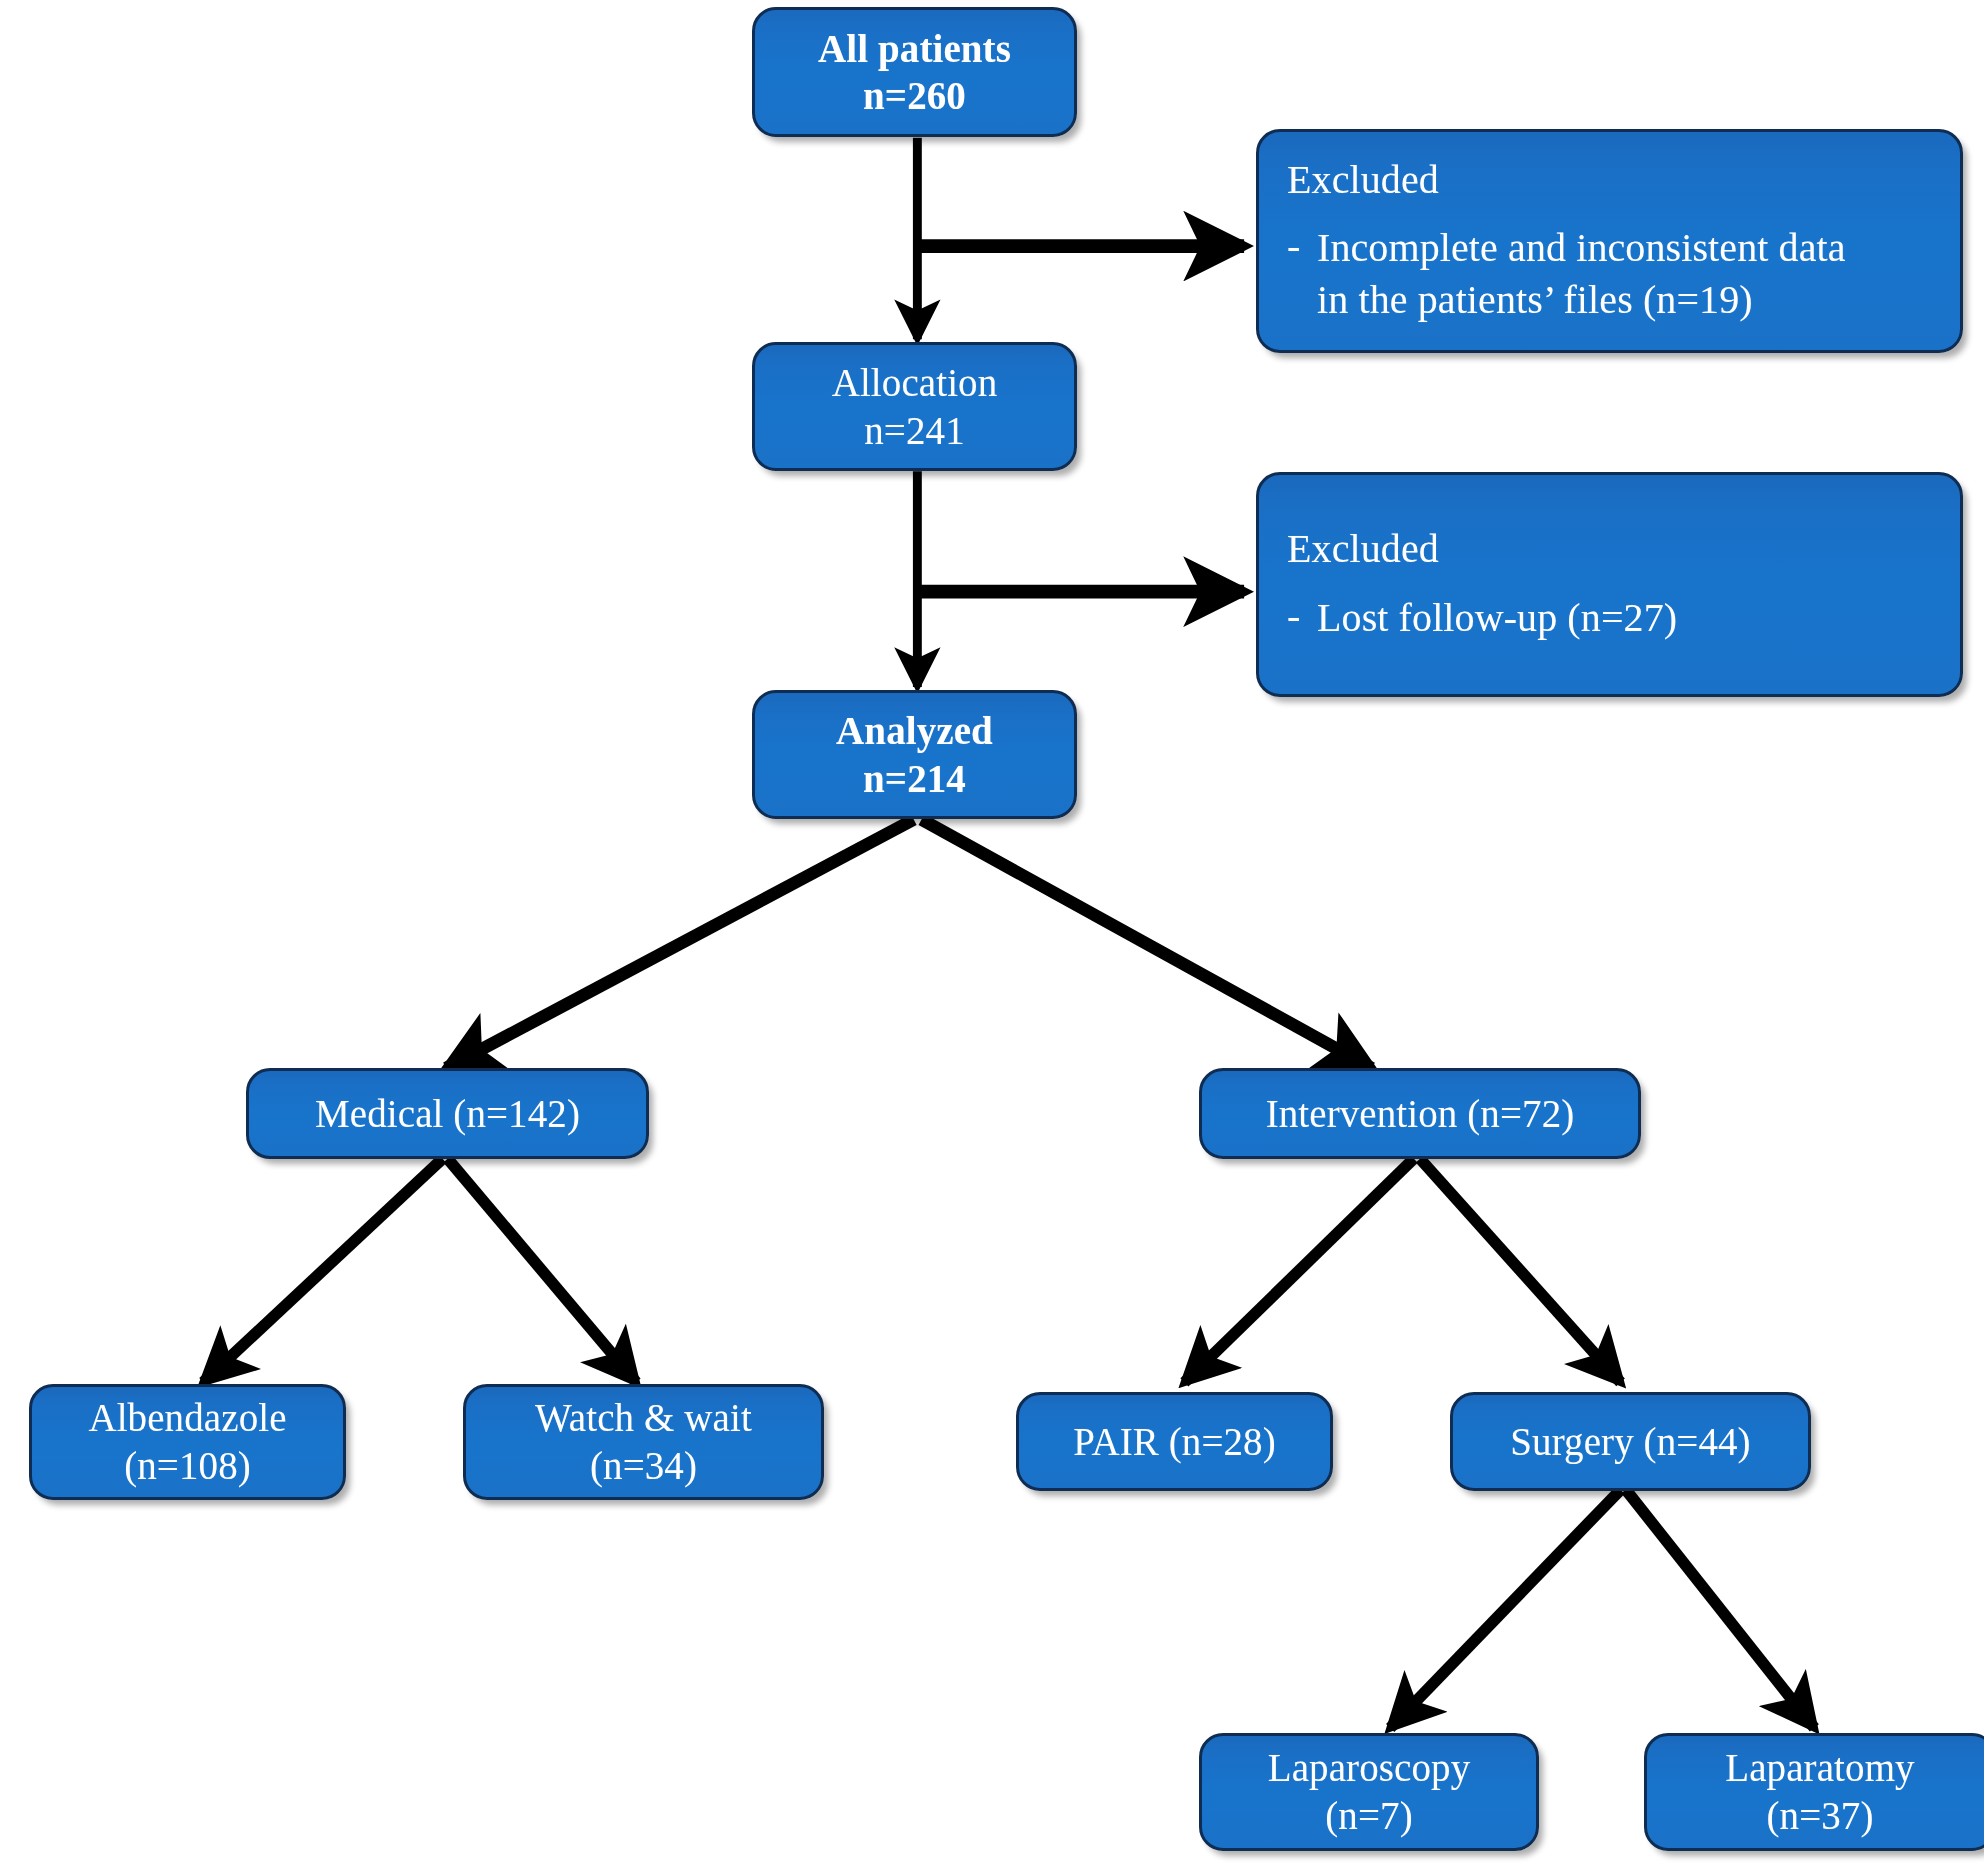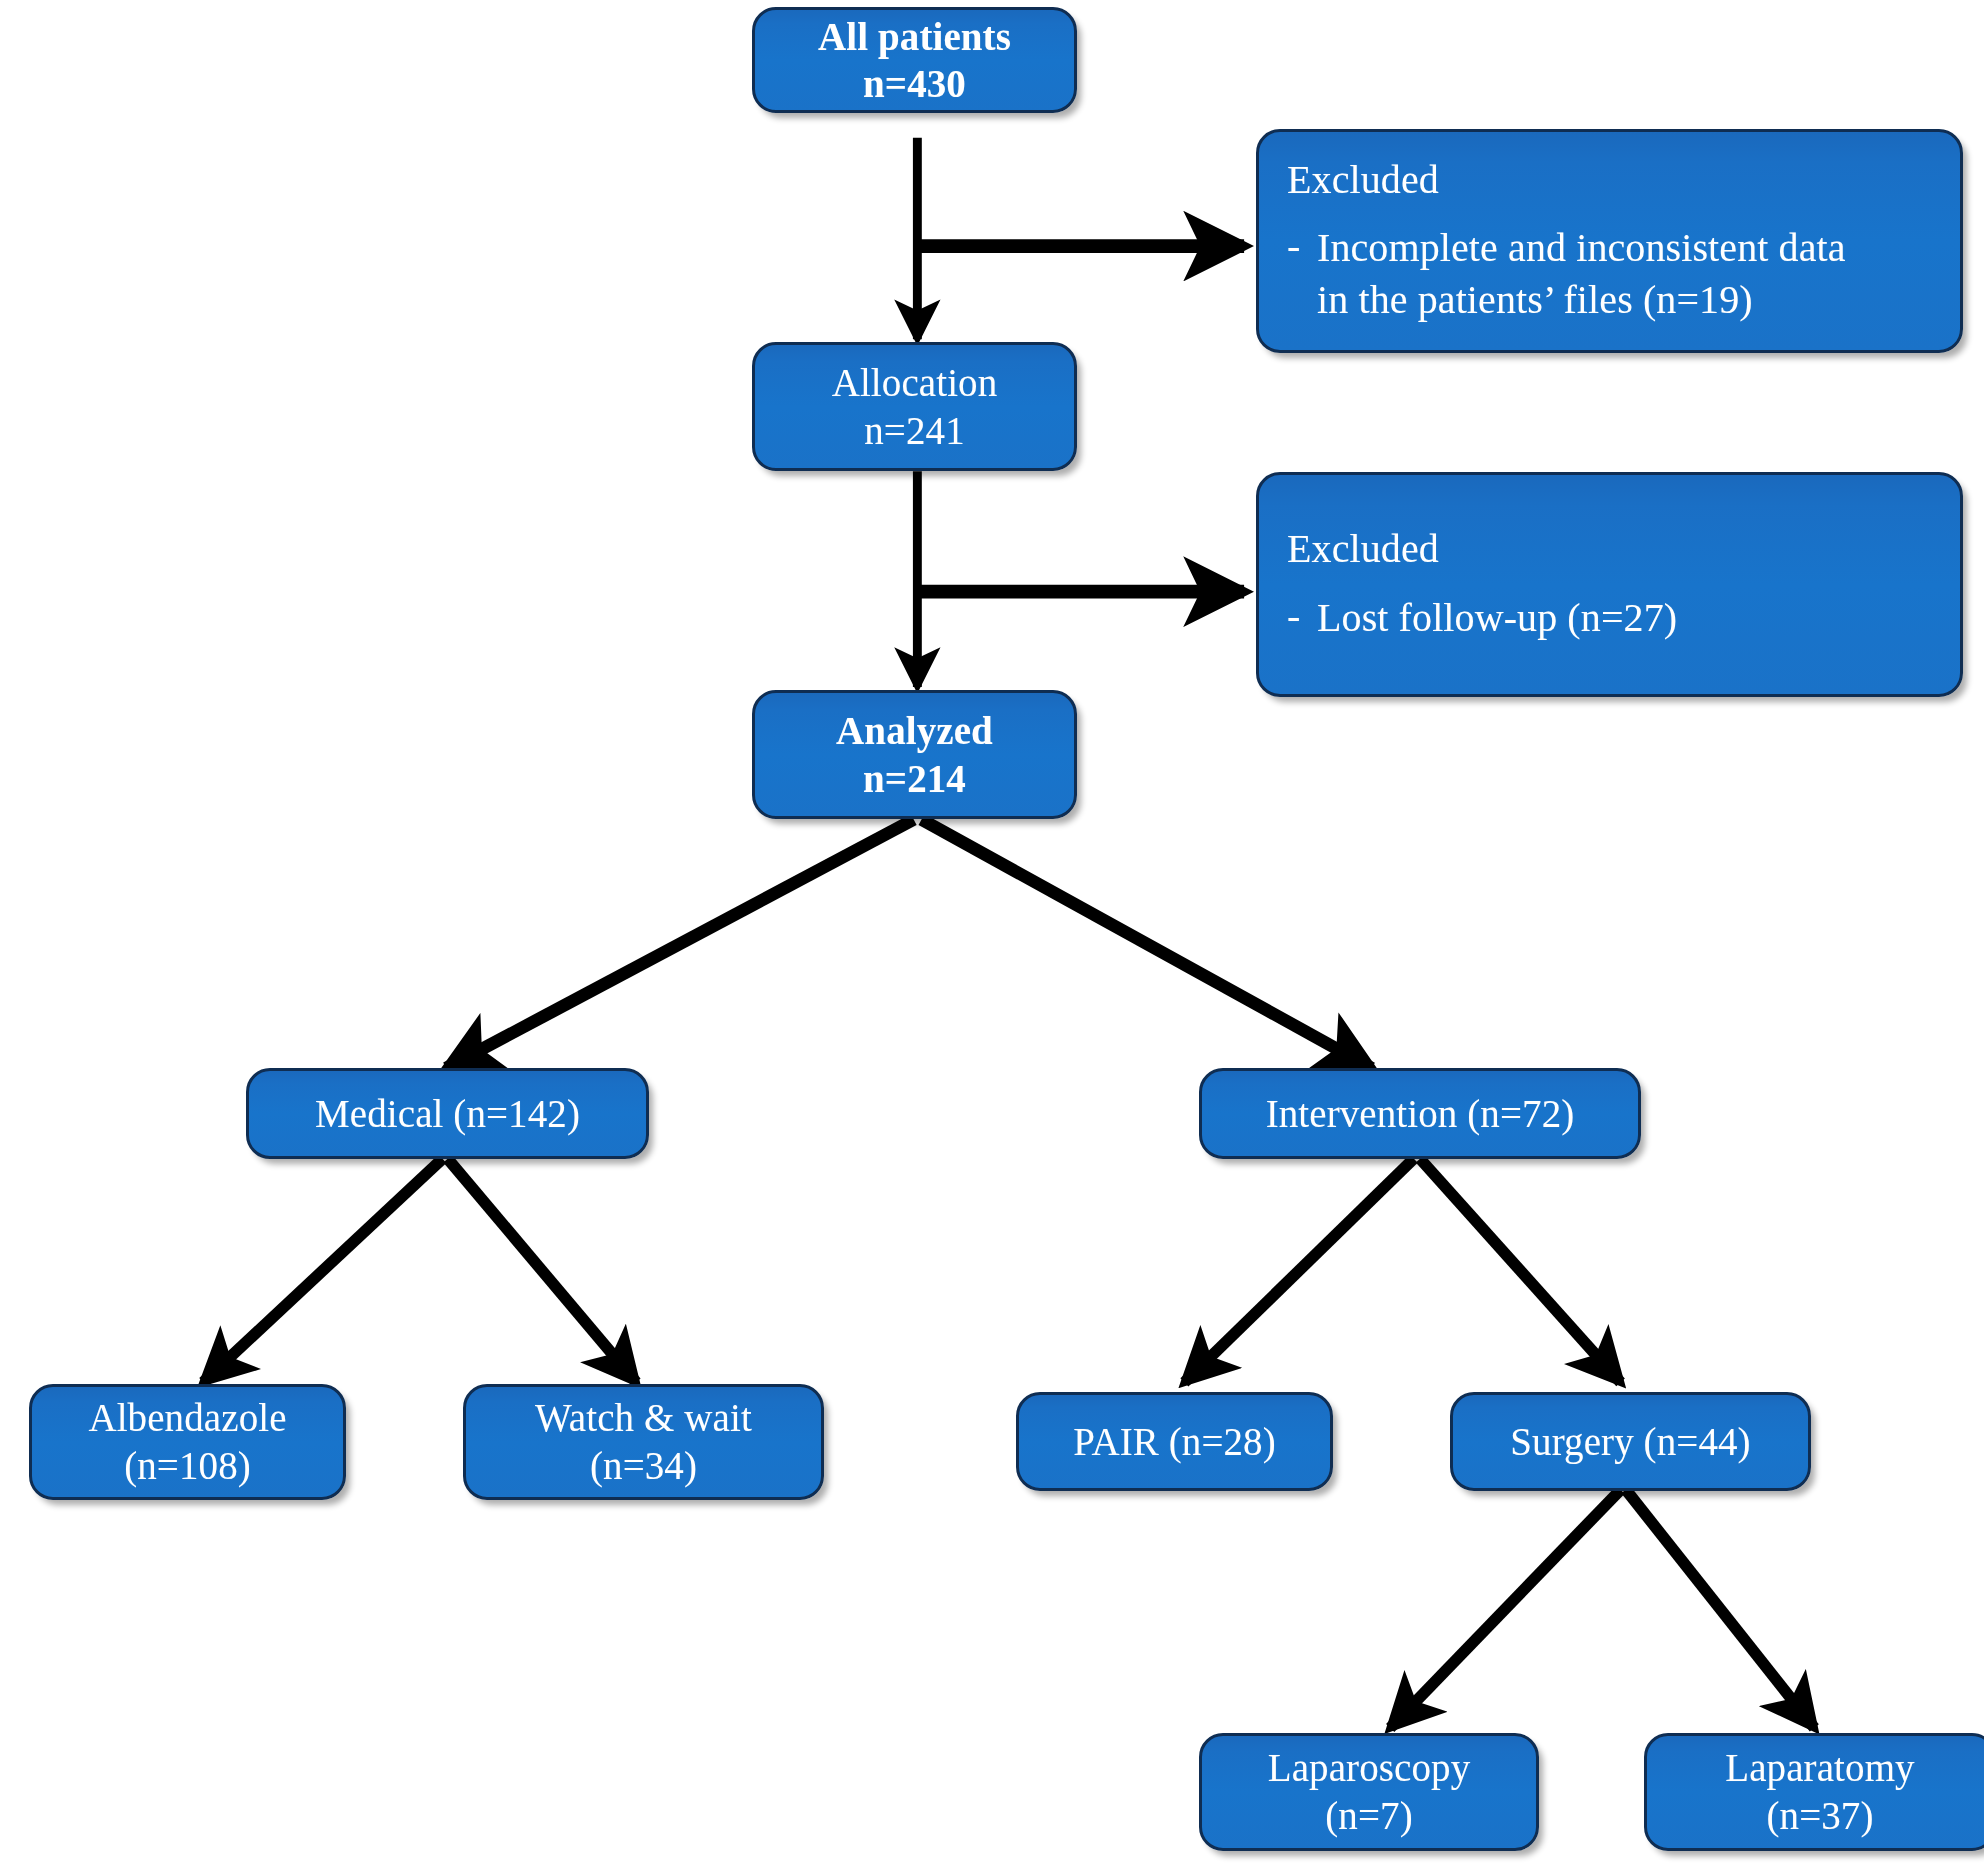--- a/index.html
+++ b/index.html
@@ -99,23 +99,23 @@
     <path d="M 845 2213 L 388 2640" stroke="#000000" stroke-width="22" fill="none" marker-end="url(#arrow)"></path>
     <path d="M 855 2213 L 1215 2640" stroke="#000000" stroke-width="22" fill="none" marker-end="url(#arrow)"></path>
 
     <path d="M 2700 2213 L 2262 2640" stroke="#000000" stroke-width="22" fill="none" marker-end="url(#arrow)"></path>
     <path d="M 2712 2213 L 3095 2640" stroke="#000000" stroke-width="22" fill="none" marker-end="url(#arrow)"></path>
 
     <path d="M 3095 2845 L 2655 3300" stroke="#000000" stroke-width="22" fill="none" marker-end="url(#arrow)"></path>
     <path d="M 3105 2845 L 3465 3300" stroke="#000000" stroke-width="22" fill="none" marker-end="url(#arrow)"></path>
   </svg>
 
-  <div class="node bold" style="left:752px; top:7.3px; width:325px; height:106px;">
+  <div class="node bold" style="left:752px; top:7.3px; width:325px; height:130px;">
     <span class="ln">All patients</span>
-    <span class="ln">n=430</span>
+    <span class="ln">n=260</span>
   </div>
 
   <div class="node excluded" style="left:1256px; top:129px; width:707px; height:224px;">
     <span class="line-title">Excluded</span>
     <span class="bullet-row">
       <span class="bullet-mark">-</span>
       <span class="bullet-text">
         <span class="ln">Incomplete and inconsistent data</span>
         <span class="ln">in the patients’ files (n=19)</span>
       </span>

